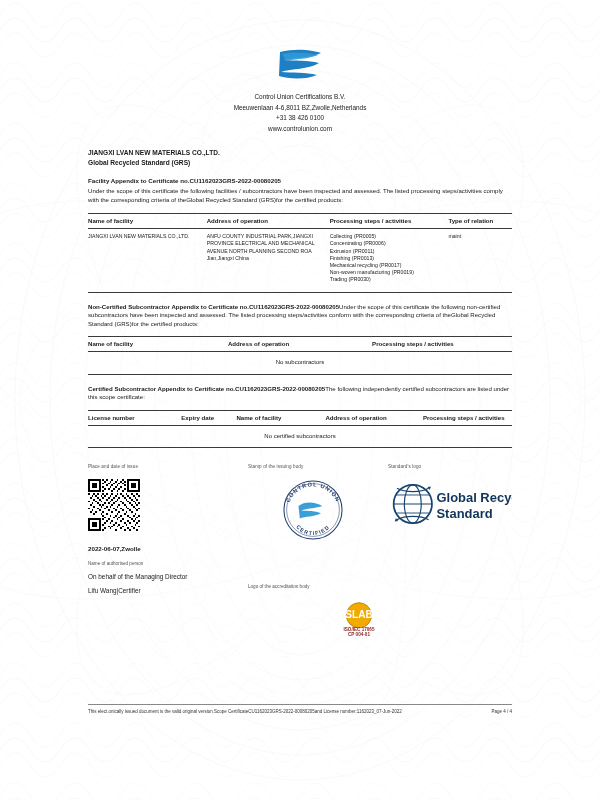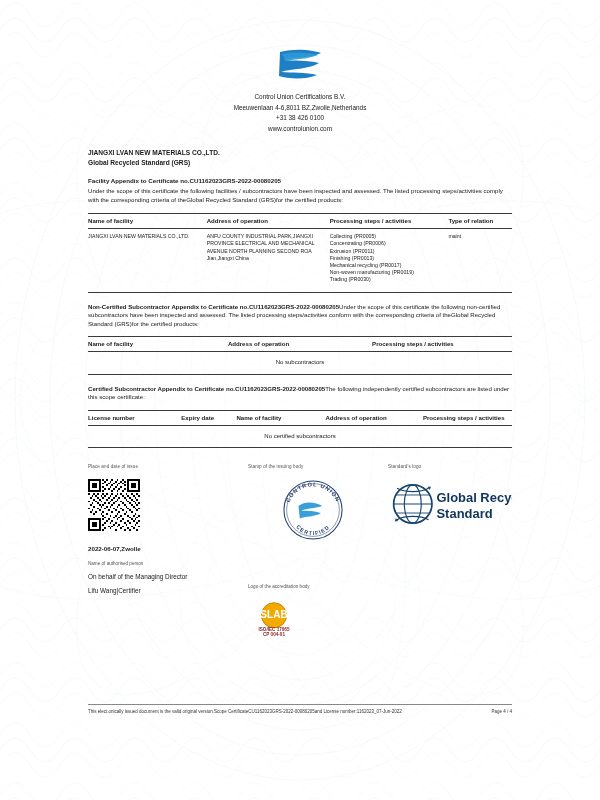--- a/index.html
+++ b/index.html
@@ -154,24 +154,24 @@
   }
   .accred-label {
     position: absolute;
     left: 160px;
     top: 120px;
     font-size: 4.6px;
     color: #555;
   }
   .slab-wrap {
     position: absolute;
-    left: 165px;
+    left: 172px;
     top: 132px;
     width: 120px;
-    text-align: left;
+    text-align: right;
   }
   .cu-stamp-wrap {
     margin-top: 8px;
     width: 130px;
     text-align: center;
   }
   .grs-wrap {
     margin-top: 6px;
     width: 124px;
   }

